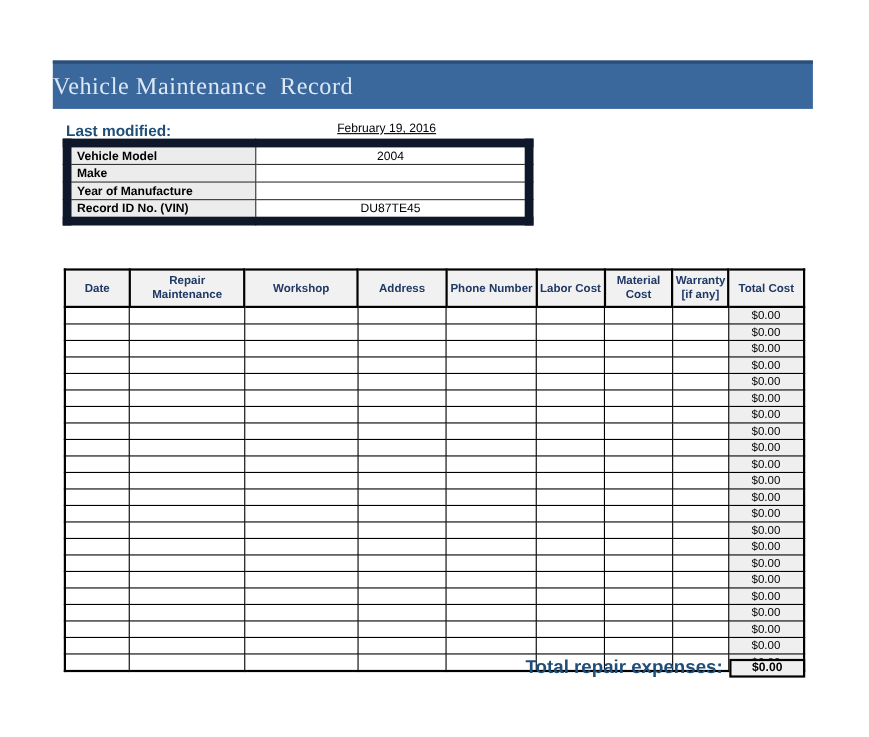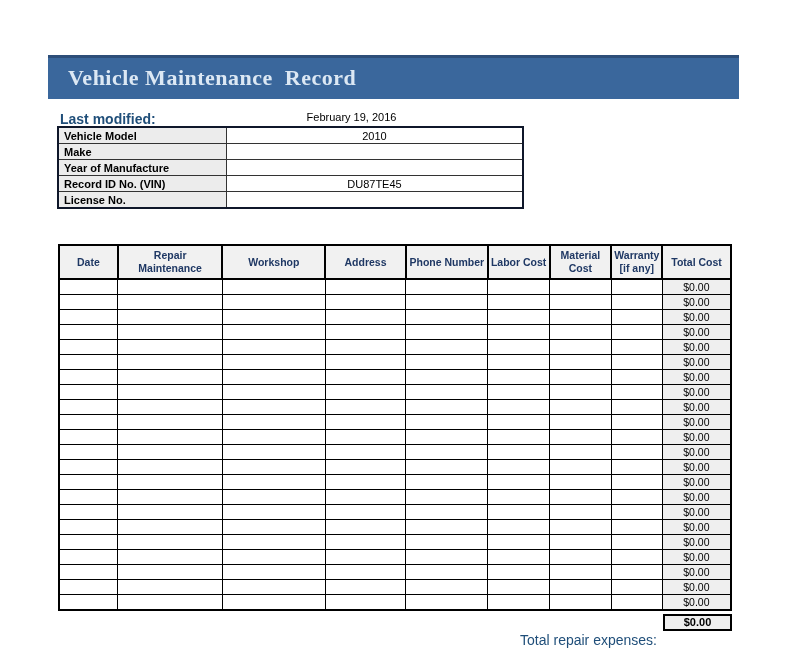--- a/index.html
+++ b/index.html
@@ -15,48 +15,48 @@
   html,body{margin:0;padding:0;background:#fff;}
   body{font-family:"Liberation Sans",sans-serif;}
   .canvas{position:relative;width:790px;height:670px;background:#ffffff;overflow:hidden;}
 
   
   .title-bar{
     position:absolute;left:48px;top:55px;width:691px;height:44px;
     background:var(--bar);border-top:3px solid var(--bar-top);box-sizing:border-box;
   }
   .title-bar h1{
-    margin:0;padding:7px 0 0 20px;
-    font-family:"Liberation Serif",serif;font-weight:700;
+    margin:0;padding:7px 0 0 0;
+    font-family:"Liberation Serif",serif;font-weight:400;
     font-size:22px;color:var(--title-text);letter-spacing:0.5px;white-space:pre;
   }
 
   
   .lm-label{position:absolute;left:60px;top:111px;font-size:14px;font-weight:bold;color:var(--accent);}
-  .lm-value{position:absolute;left:220px;top:111px;width:263px;text-align:center;font-size:11px;color:#000;}
+  .lm-value{position:absolute;left:220px;top:111px;width:263px;text-align:center;font-size:11px;color:#000;text-decoration:underline;}
 
   
   table{border-collapse:collapse;}
-  .info-table{position:absolute;left:57px;top:126px;width:467px;border:2px solid #0f172a;table-layout:fixed;}
+  .info-table{position:absolute;left:57px;top:126px;width:428px;border:8px solid #0f172a;table-layout:fixed;}
   .info-table td{border:1px solid #333;height:15px;font-size:11px;padding:0;}
   .info-table td.lbl{width:162px;background:var(--cell-gray);font-weight:bold;padding-left:5px;color:#000;}
   .info-table td.val{background:#fff;text-align:center;color:#000;}
 
   
   .main-table{position:absolute;left:58px;top:244px;width:674px;border:2px solid #000;table-layout:fixed;}
   .main-table th{
     border:2px solid #000;background:var(--header-gray);color:var(--navy);
     font-size:10.5px;font-weight:bold;height:32px;line-height:1.2;padding:0 2px;vertical-align:middle;
   }
   .main-table td{border:1px solid #000;height:14px;background:#fff;font-size:10.5px;padding:0;text-align:center;color:#000;}
   .main-table td.total-col{background:var(--total-gray);}
 
   
   .summary{position:absolute;left:58px;top:597px;width:674px;display:flex;justify-content:flex-end;align-items:center;gap:6px;}
-  .summary-label{font-size:14px;font-weight:normal;color:var(--accent);margin-top:35px;}
+  .summary-label{font-size:17px;font-weight:bold;color:var(--accent);}
   .summary-box{
     width:65px;height:13px;border:2px solid #000;background:var(--total-gray);
     font-size:11px;font-weight:bold;color:#000;text-align:center;line-height:13px;
   }
 </style>
 </head>
 <body>
 
 <div class="canvas">
 
@@ -64,37 +64,33 @@
     <h1>Vehicle Maintenance  Record</h1>
   </div>
 
   <div class="lm-label">Last modified:</div>
   <div class="lm-value">February 19, 2016</div>
 
   <table class="info-table">
     <tbody>
       <tr>
         <td class="lbl">Vehicle Model</td>
-        <td class="val">2010</td>
+        <td class="val">2004</td>
       </tr>
       <tr>
         <td class="lbl">Make</td>
         <td class="val"></td>
       </tr>
       <tr>
         <td class="lbl">Year of Manufacture</td>
         <td class="val"></td>
       </tr>
       <tr>
         <td class="lbl">Record ID No. (VIN)</td>
         <td class="val">DU87TE45</td>
-      </tr>
-      <tr>
-        <td class="lbl">License No.</td>
-        <td class="val"></td>
       </tr>
     </tbody>
   </table>
 
   <table class="main-table">
     <colgroup>
       <col style="width:8.75%">
         <col style="width:15.58%">
         <col style="width:15.28%">
       <col style="width:12.02%">

